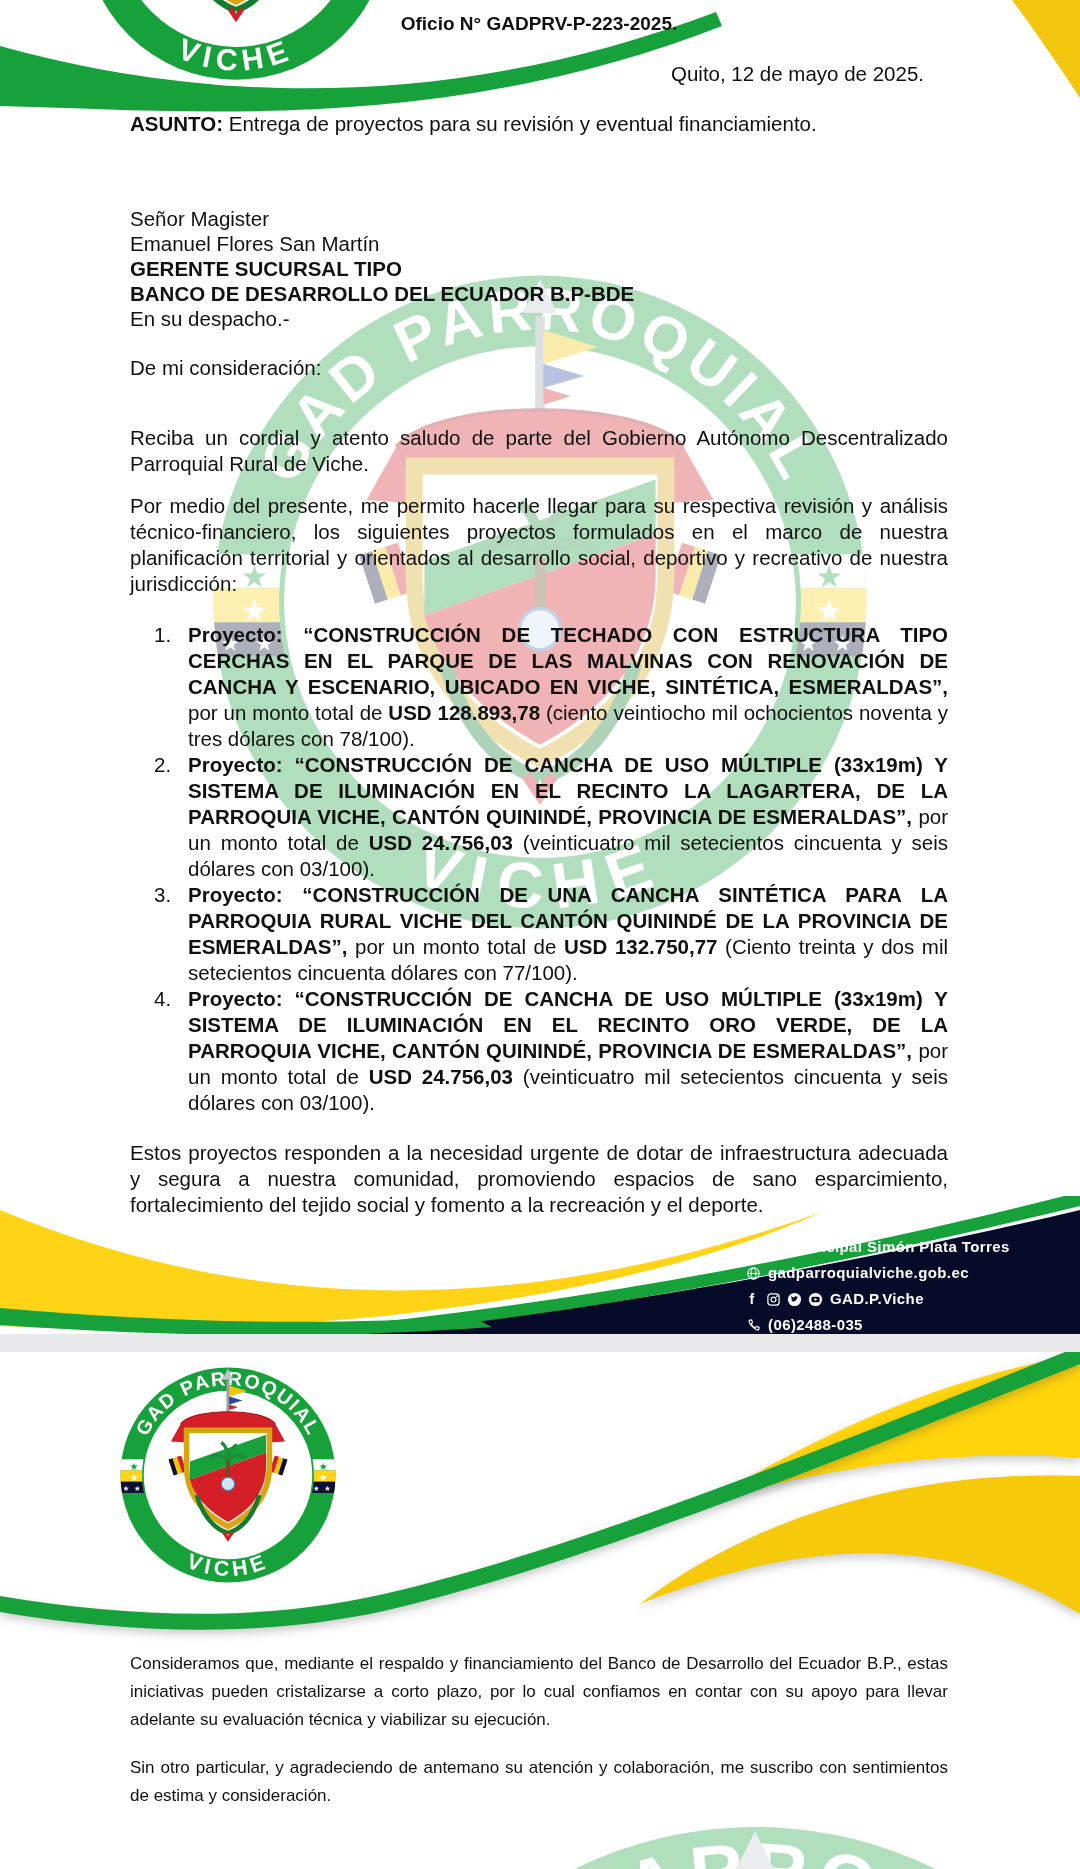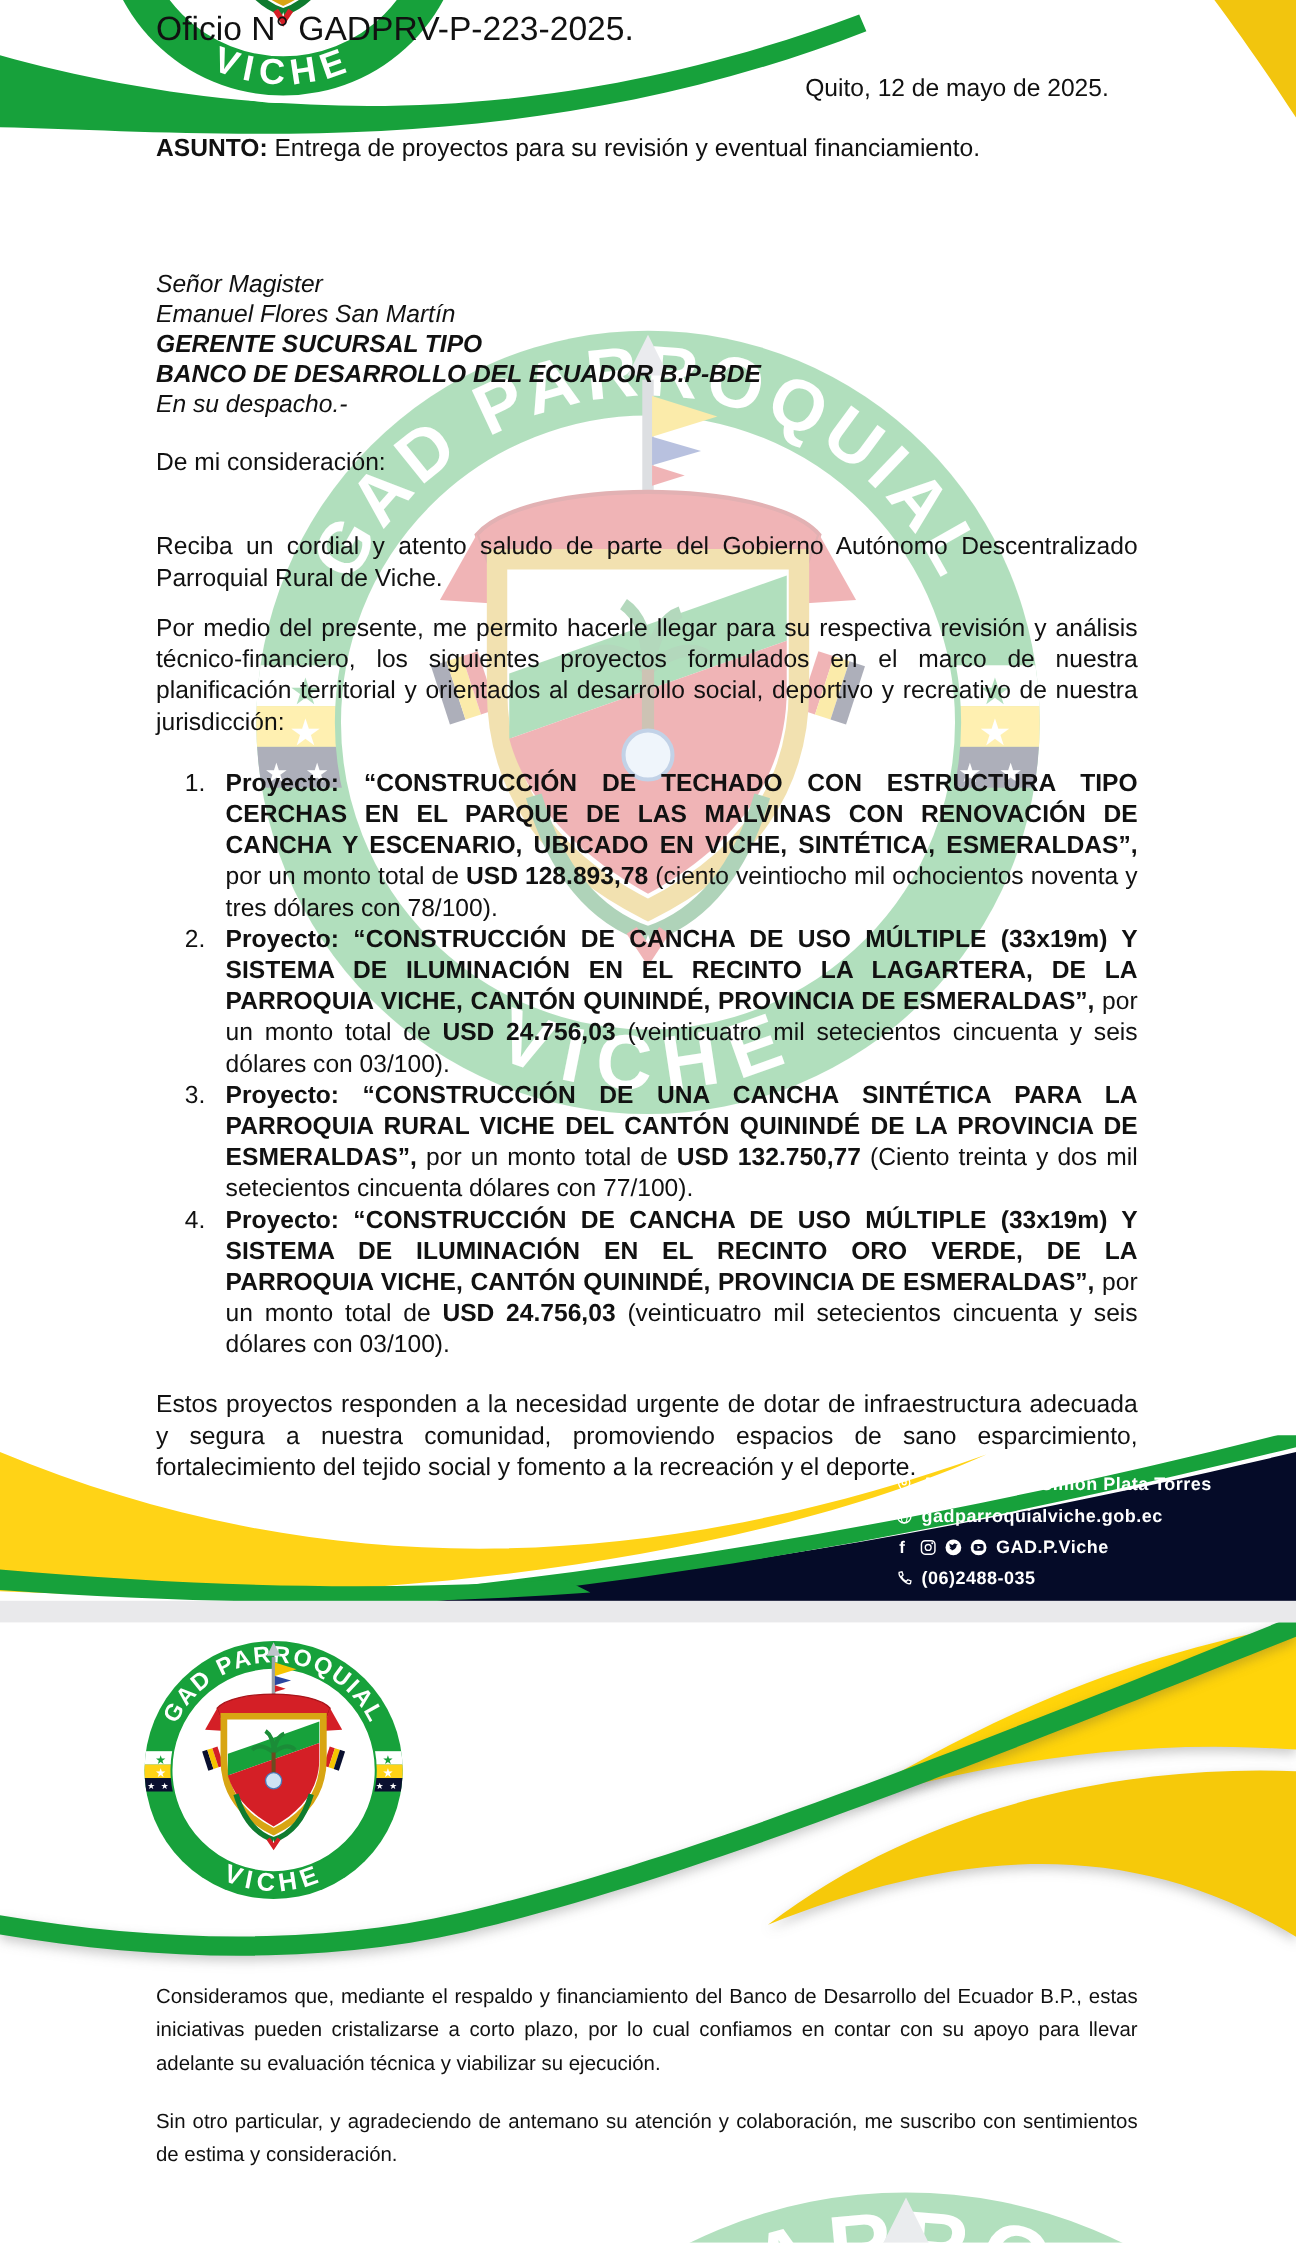--- a/index.html
+++ b/index.html
@@ -14,36 +14,36 @@
   .wm2{left:330px;top:1810px;width:850px;height:850px;}
   .deco-top{position:absolute;left:0;top:0;width:1080px;height:200px;z-index:2;}
   .logo-top{position:absolute;left:78px;top:-230px;width:316px;height:316px;z-index:2;}
   .deco-footer{position:absolute;left:0;top:1196px;width:1080px;height:140px;z-index:2;}
   .gray-strip{position:absolute;left:0;top:1334px;width:1080px;height:18px;background:#e9e9eb;z-index:2;}
   .deco-p2{position:absolute;left:0;top:1352px;width:1080px;height:360px;z-index:2;}
   .logo-p2{position:absolute;left:116px;top:1363px;width:224px;height:224px;z-index:3;}
   .shadowed{filter:drop-shadow(0 4px 5px rgba(60,60,60,.28));}
   
   .p1text{position:absolute;left:130px;top:0;width:818px;z-index:3;font-size:20.5px;line-height:26px;}
-  .ref{margin-top:11px;font-weight:normal;font-size:28px;text-align:left;}
+  .ref{margin-top:11px;font-weight:bold;font-size:19px;text-align:center;}
   .date{margin-top:24px;text-align:right;padding-right:24px;}
   .subject{margin-top:24px;}
-  .addr{margin-top:87px;line-height:25px;font-style:italic;}
+  .addr{margin-top:69px;line-height:25px;}
   .salut{margin-top:24px;}
   .para{text-align:justify;}
   .para1{margin-top:44px;}
   .para2{margin-top:16px;}
   .projects{margin:25px 0 0 0;padding:0;list-style:none;}
   .projects li{position:relative;padding-left:58px;text-align:justify;}
   .projects .num{position:absolute;left:24px;top:0;}
   .para3{margin-top:24px;}
   .b{font-weight:bold;}
   
   .contact{position:absolute;left:744px;top:1229px;z-index:3;color:#fff;font-size:15px;font-weight:bold;letter-spacing:.4px;}
-  .contact .row{display:flex;align-items:flex-start;height:26px;}
+  .contact .row{display:flex;align-items:flex-end;height:26px;}
   .contact .ic{display:inline-flex;align-items:center;justify-content:center;width:18px;height:16px;margin-right:6px;flex:0 0 auto;}
   .contact .ic svg{width:15px;height:15px;}
   .contact .socials{display:inline-flex;gap:5px;align-items:center;margin-right:7px;}
   .contact .socials .ic{margin-right:0;width:16px;}
   .fletter{font-weight:bold;font-size:14px;line-height:14px;}
   
   .p2text{position:absolute;left:130px;top:1650px;width:818px;z-index:3;font-size:17px;line-height:28px;}
   .para5{margin-top:20px;}
   .defs-holder{position:absolute;width:0;height:0;overflow:hidden;}
 </style>

